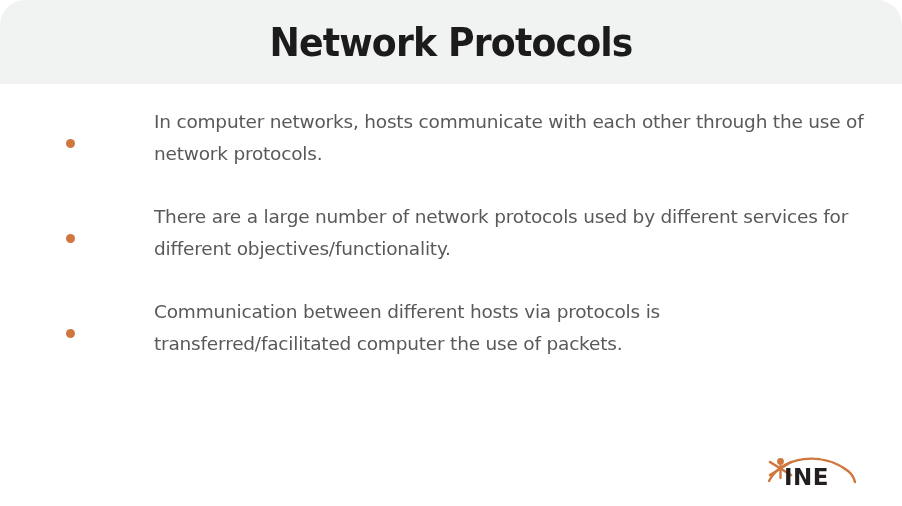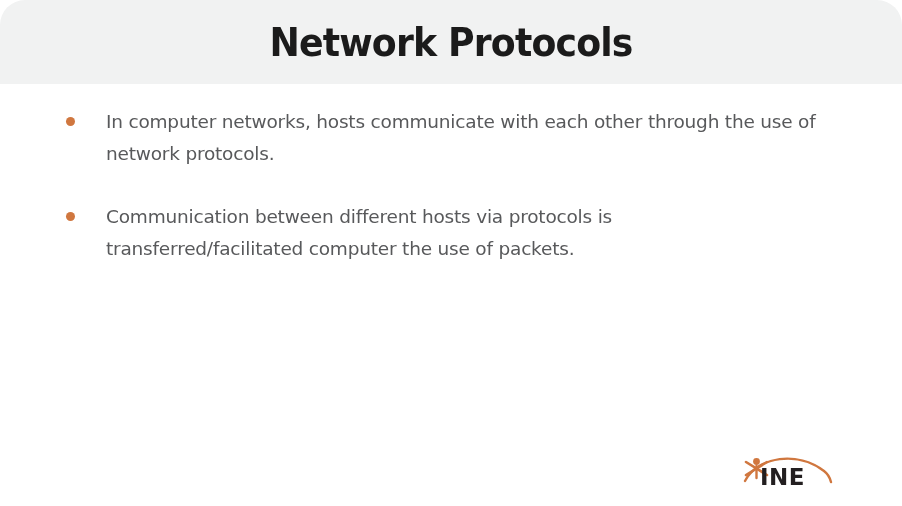--- a/index.html
+++ b/index.html
@@ -51,22 +51,23 @@
   
   .bullet-list {
     position: absolute;
     left: 66px;
     top: 106px;
     width: 800px;
   }
   .bullet-item {
     position: relative;
     display: flex;
-    align-items: flex-start;
+    align-items: center;
     margin-bottom: 31px;
+    gap: 48px;
   }
   .bullet-item:last-child {
     margin-bottom: 0;
   }
   .bullet-dot {
     flex: 0 0 auto;
     width: 9px;
     height: 9px;
     border-radius: 50%;
     background: #d0773f;
@@ -84,21 +85,21 @@
     max-width: 745px;
   }
   .bullet-item.b1 .bullet-text { max-width: 728px; }
   .bullet-item.b2 .bullet-text { max-width: 690px; }
   .bullet-item.b3 .bullet-text { max-width: 748px; }
   .bullet-item.b4 .bullet-text { max-width: 580px; }
 
   
   .logo {
     position: absolute;
-    left: 736px;
+    left: 760px;
     top: 448px;
     width: 100px;
     height: 44px;
   }
   .logo svg {
     display: block;
   }
 </style>
 </head>
 <body>
@@ -110,20 +111,24 @@
   <div class="slide-title">Network Protocols</div>
 
   <div class="bullet-list">
 
     <div class="bullet-item b1">
       <span class="bullet-dot"></span>
       <span class="bullet-text">In computer networks, hosts communicate with each other through the use of network protocols.</span>
     </div>
 
 
+    <div class="bullet-item b3">
+      <span class="bullet-dot"></span>
+      <span class="bullet-text">There are a large number of network protocols used by different services for different objectives/functionality.</span>
+    </div>
 
     <div class="bullet-item b4">
       <span class="bullet-dot"></span>
       <span class="bullet-text">Communication between different hosts via protocols is transferred/facilitated computer the use of packets.</span>
     </div>
 
   </div>
 
   <div class="logo">
     <svg width="100" height="44" viewBox="0 0 100 44" xmlns="http://www.w3.org/2000/svg">

